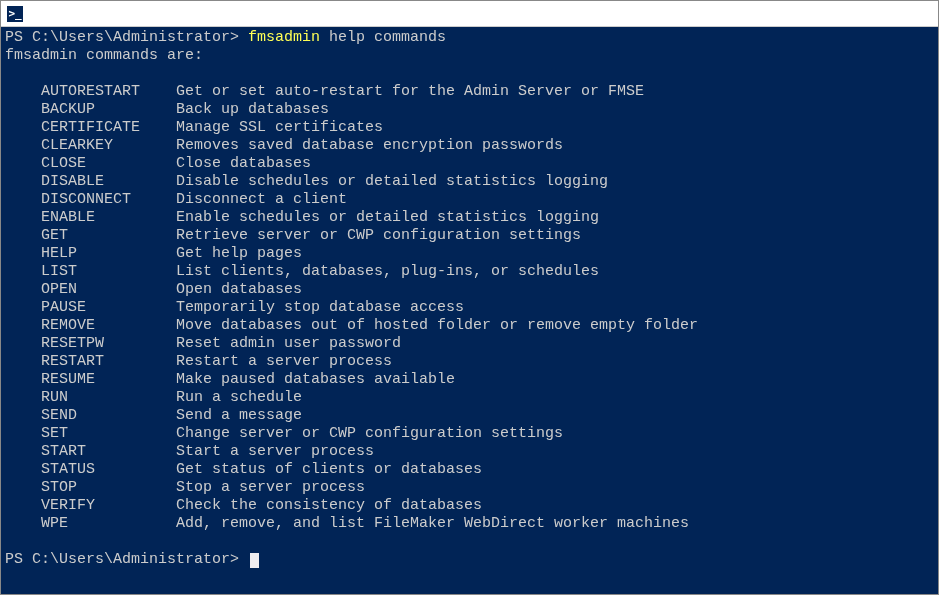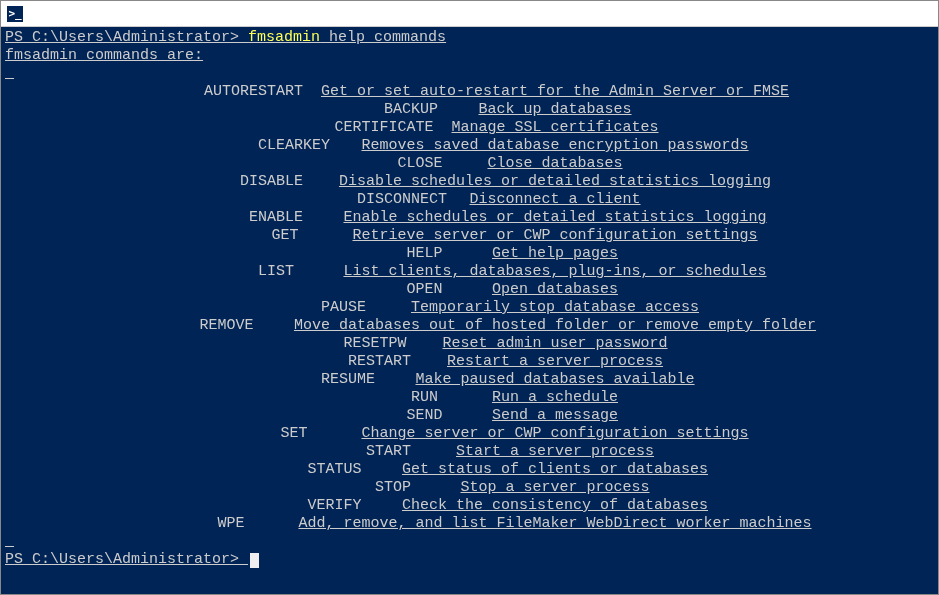--- a/index.html
+++ b/index.html
@@ -53,22 +53,22 @@
   }
   .yellow { color: #ffff55; }
   .cursor {
     display: inline-block;
     width: 9px;
     height: 15px;
     background: #eeedf0;
     vertical-align: text-bottom;
     margin-left: 2px;
   }
-  .row { display: block; text-decoration: underline; }
-  .indent { padding-left: 4ch; text-align: center; }
+  .row { display: block; }
+  .indent { padding-left: 4ch; }
   .cmdcol { display: inline-block; width: 15ch; }
 </style>
 </head>
 <body>
 
 <div class="window">
   <div class="titlebar">
     <span class="titleicon">&gt;_</span>
   </div>
   <div class="terminal" id="term"><span class="row"><span>PS C:\Users\Administrator&gt; </span><span class="yellow">fmsadmin</span><span> help commands</span></span><span class="row">fmsadmin commands are:</span><span class="row"> </span><span class="row indent"><span class="cmdcol">AUTORESTART</span><span>Get or set auto-restart for the Admin Server or FMSE</span></span><span class="row indent"><span class="cmdcol">BACKUP</span><span>Back up databases</span></span><span class="row indent"><span class="cmdcol">CERTIFICATE</span><span>Manage SSL certificates</span></span><span class="row indent"><span class="cmdcol">CLEARKEY</span><span>Removes saved database encryption passwords</span></span><span class="row indent"><span class="cmdcol">CLOSE</span><span>Close databases</span></span><span class="row indent"><span class="cmdcol">DISABLE</span><span>Disable schedules or detailed statistics logging</span></span><span class="row indent"><span class="cmdcol">DISCONNECT</span><span>Disconnect a client</span></span><span class="row indent"><span class="cmdcol">ENABLE</span><span>Enable schedules or detailed statistics logging</span></span><span class="row indent"><span class="cmdcol">GET</span><span>Retrieve server or CWP configuration settings</span></span><span class="row indent"><span class="cmdcol">HELP</span><span>Get help pages</span></span><span class="row indent"><span class="cmdcol">LIST</span><span>List clients, databases, plug-ins, or schedules</span></span><span class="row indent"><span class="cmdcol">OPEN</span><span>Open databases</span></span><span class="row indent"><span class="cmdcol">PAUSE</span><span>Temporarily stop database access</span></span><span class="row indent"><span class="cmdcol">REMOVE</span><span>Move databases out of hosted folder or remove empty folder</span></span><span class="row indent"><span class="cmdcol">RESETPW</span><span>Reset admin user password</span></span><span class="row indent"><span class="cmdcol">RESTART</span><span>Restart a server process</span></span><span class="row indent"><span class="cmdcol">RESUME</span><span>Make paused databases available</span></span><span class="row indent"><span class="cmdcol">RUN</span><span>Run a schedule</span></span><span class="row indent"><span class="cmdcol">SEND</span><span>Send a message</span></span><span class="row indent"><span class="cmdcol">SET</span><span>Change server or CWP configuration settings</span></span><span class="row indent"><span class="cmdcol">START</span><span>Start a server process</span></span><span class="row indent"><span class="cmdcol">STATUS</span><span>Get status of clients or databases</span></span><span class="row indent"><span class="cmdcol">STOP</span><span>Stop a server process</span></span><span class="row indent"><span class="cmdcol">VERIFY</span><span>Check the consistency of databases</span></span><span class="row indent"><span class="cmdcol">WPE</span><span>Add, remove, and list FileMaker WebDirect worker machines</span></span><span class="row"> </span><span class="row"><span>PS C:\Users\Administrator&gt; </span><span class="cursor"></span></span></div>

